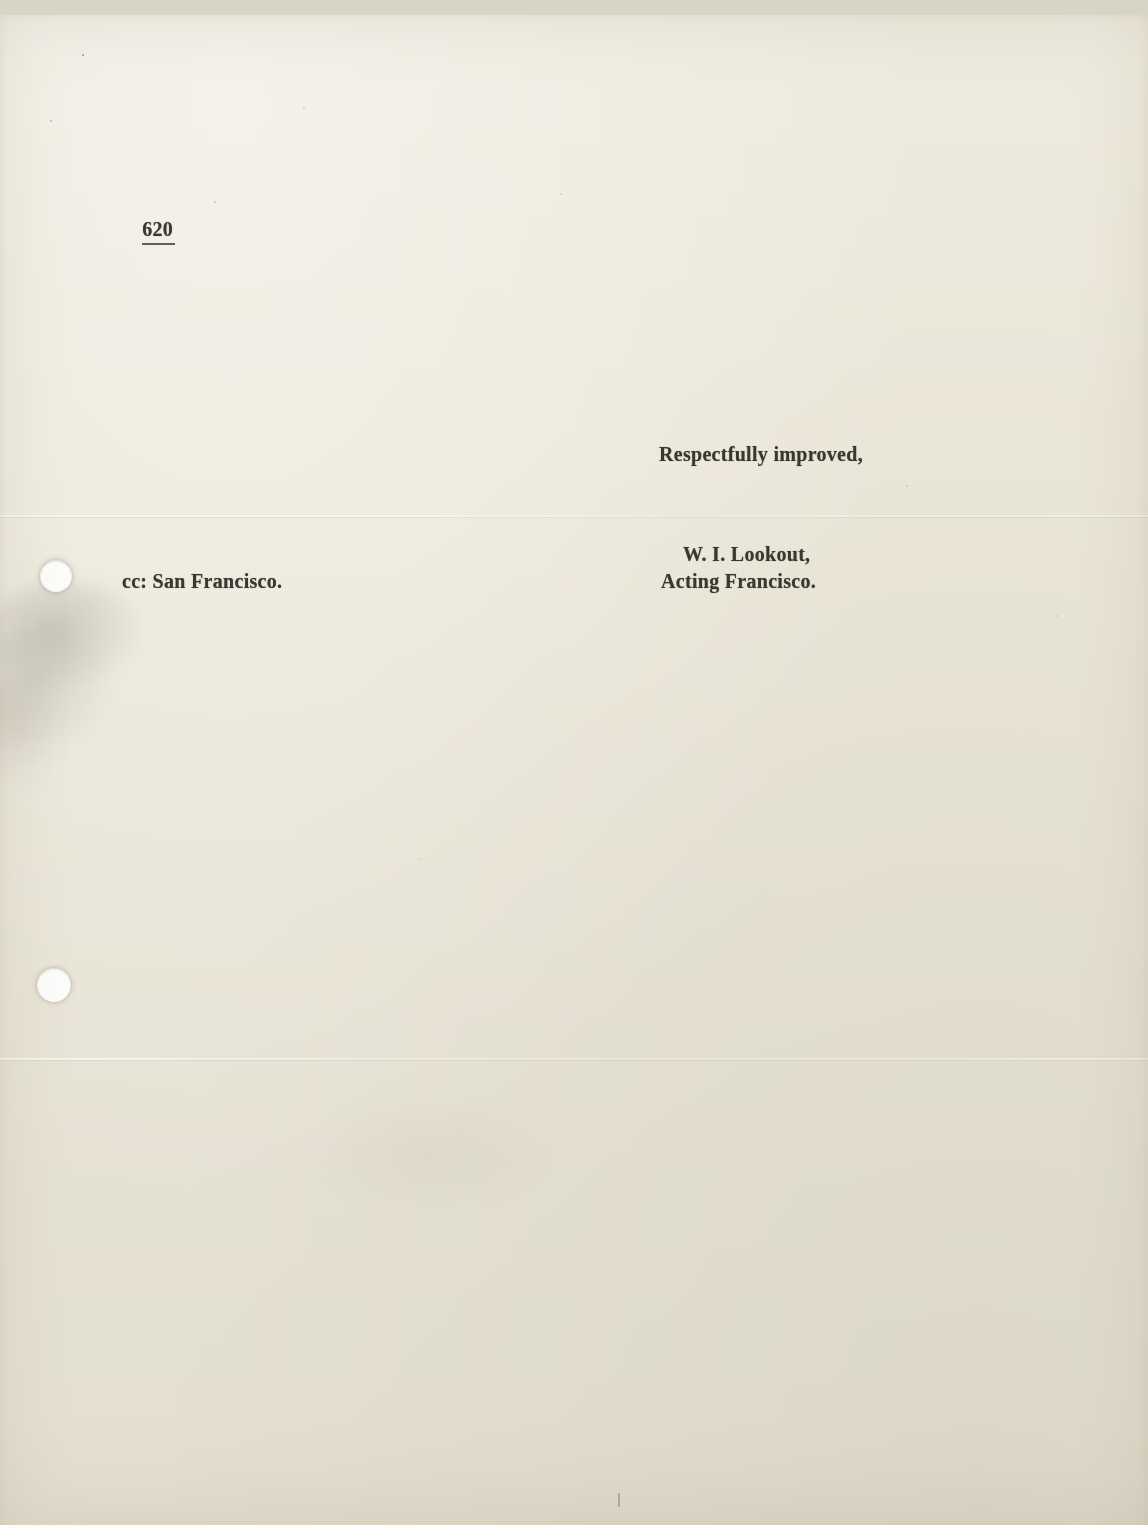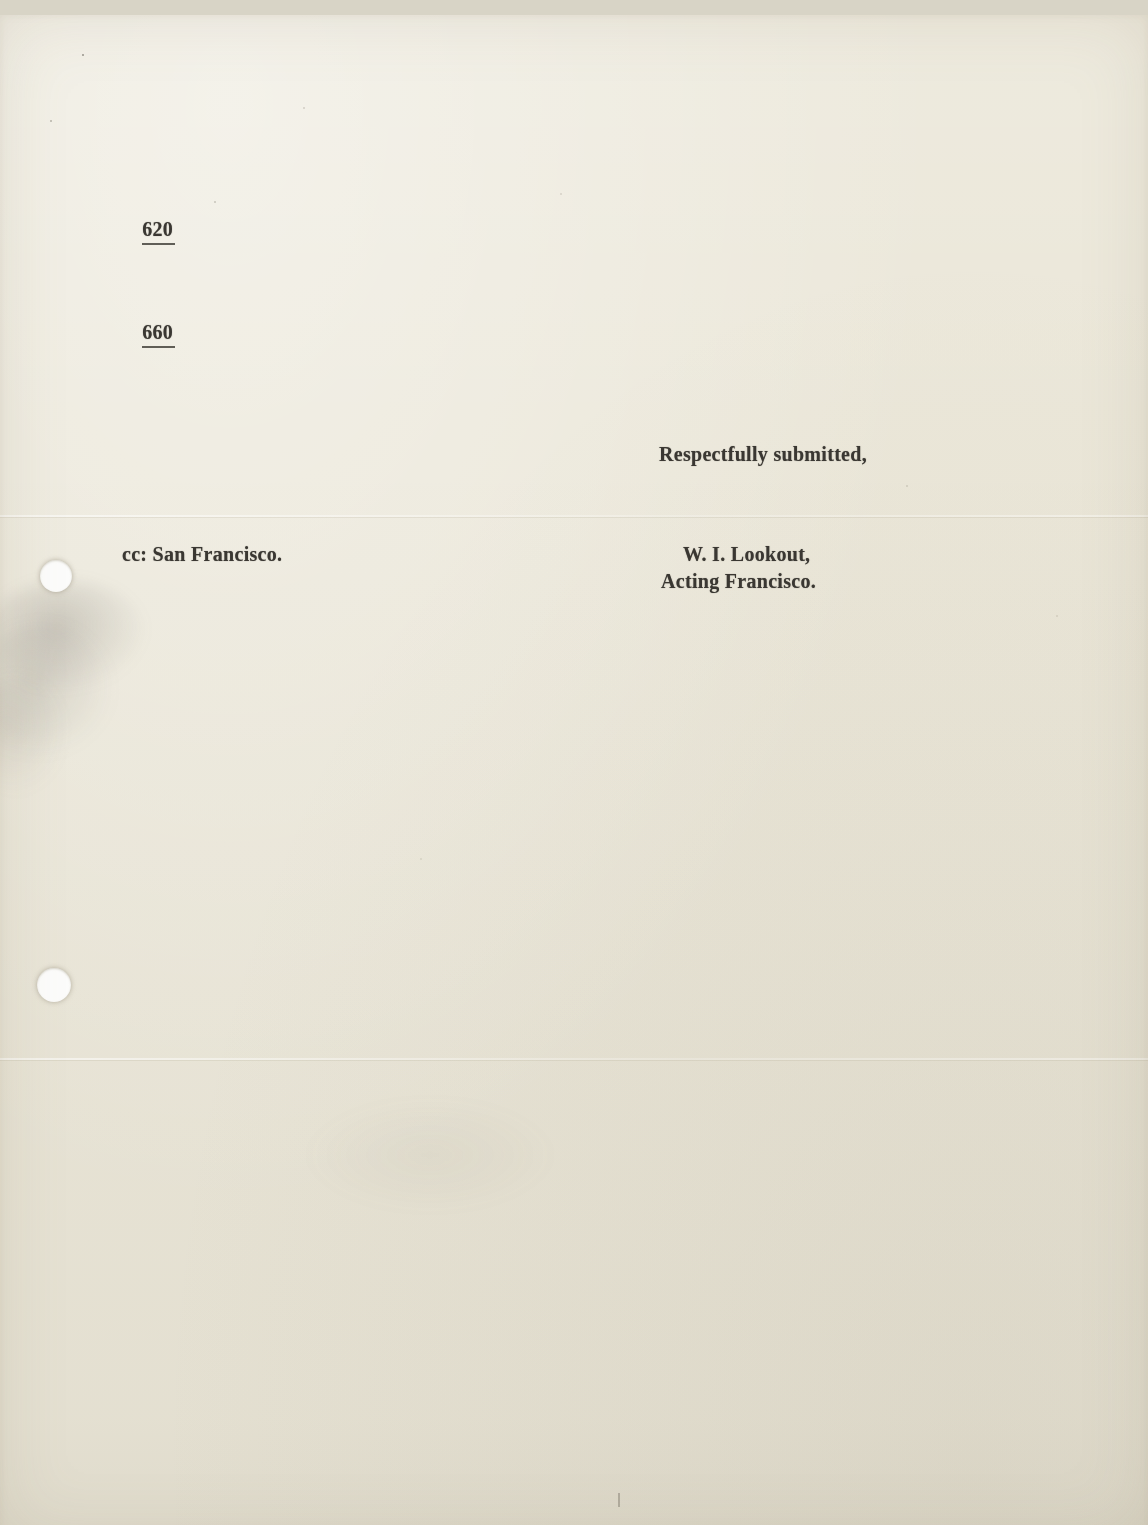--- a/index.html
+++ b/index.html
@@ -99,26 +99,23 @@
   <div class="streak"></div>
 
   <div class="hole" style="left:40px;top:545px;width:32px;height:32px"></div>
   <div class="hole" style="left:37px;top:953px;width:34px;height:34px"></div>
 
   <div class="txt sec-code" style="left:121px;top:175px">
     <span>620</span>
   </div>
 
 
-  <div class="txt sec-code" style="left:121px;top:278px">
-    <span>660</span>
-  </div>
 
 
-  <div class="txt" style="left:659px;top:426px">Respectfully submitted,</div>
+  <div class="txt" style="left:659px;top:426px">Respectfully improved,</div>
 
   <div class="txt" style="left:683px;top:526px">W. I. Lookout,</div>
 
-  <div class="txt" style="left:122px;top:526px">cc: San Francisco.</div>
+  <div class="txt" style="left:122px;top:553px">cc: San Francisco.</div>
 
   <div class="txt" style="left:661px;top:553px">Acting Francisco.</div>
 
 </div>
 
 </body></html>

